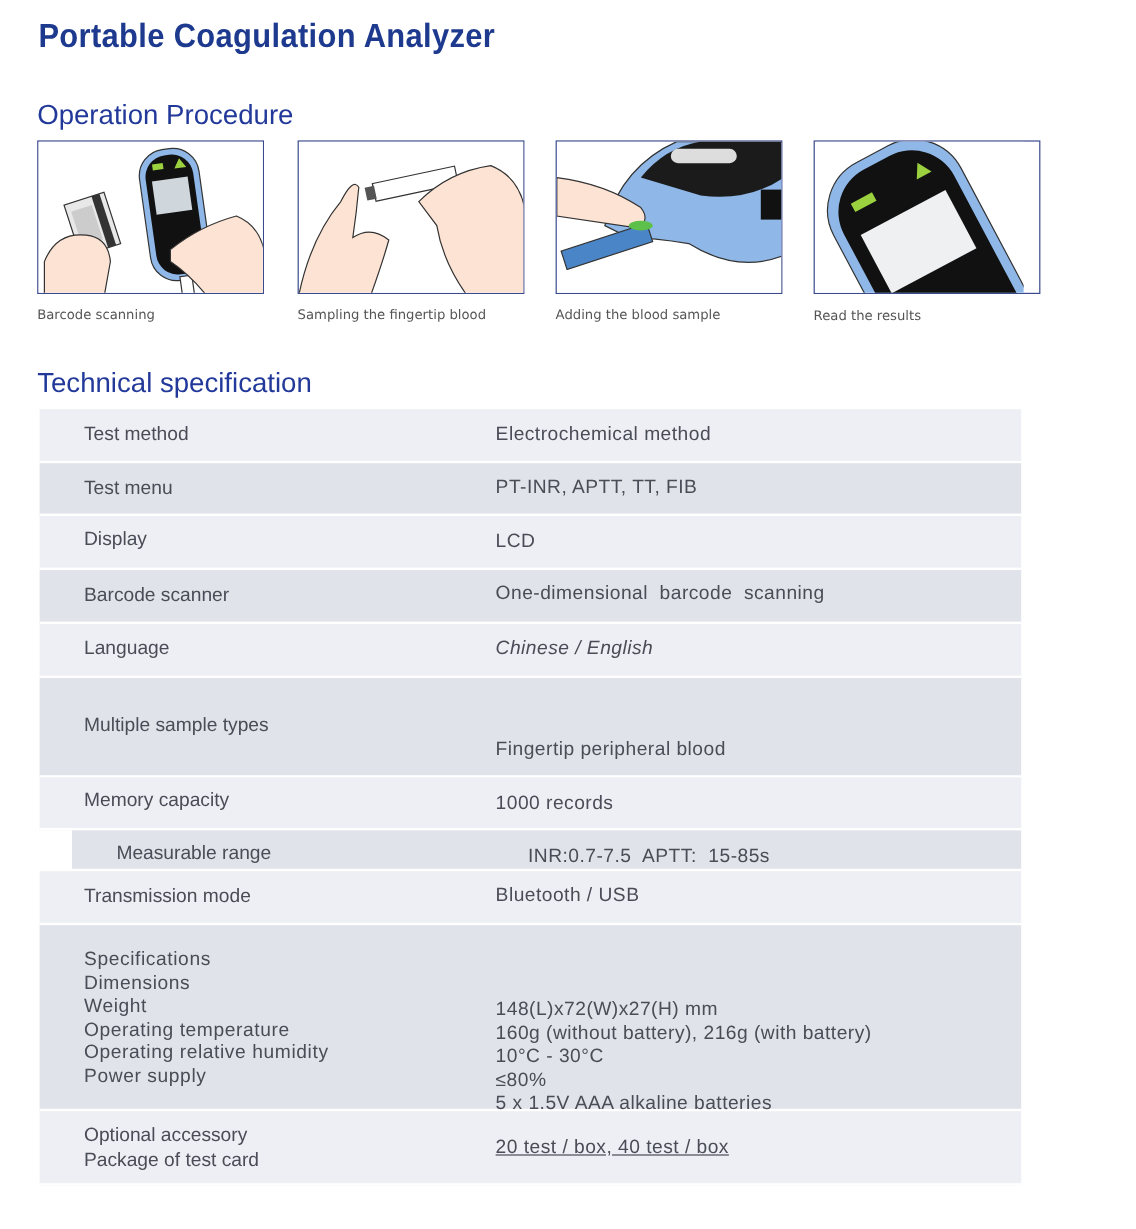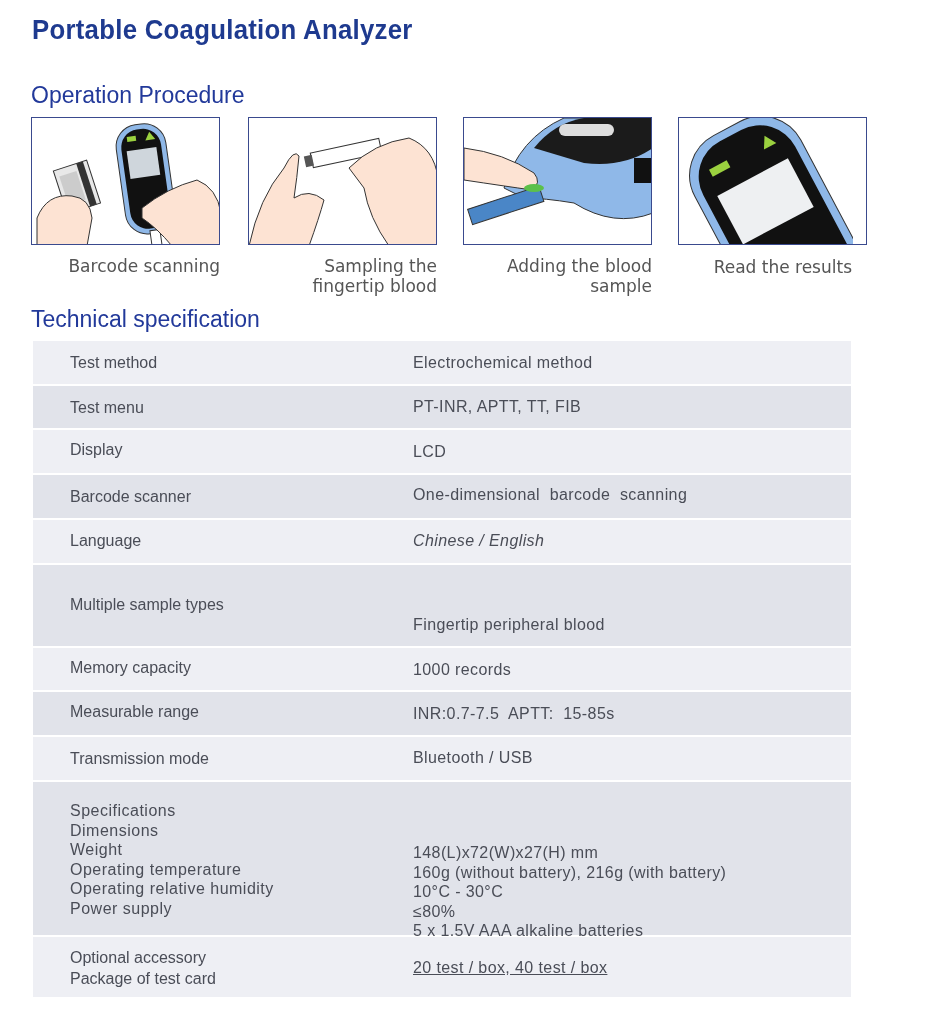--- a/index.html
+++ b/index.html
@@ -3,21 +3,21 @@
 <meta charset="utf-8">
 <style>
   html, body { margin:0; padding:0; background:#ffffff; }
   body { width:947px; height:1024px; position:relative; overflow:hidden; font-family:"Liberation Sans", sans-serif; }
   .title { position:absolute; left:32px; top:14px; font-family:"Liberation Sans", sans-serif; font-weight:bold; font-size:28px; color:#1e3a8f; letter-spacing:0.3px; transform:scaleX(0.92); transform-origin:left top; }
   .h2 { position:absolute; left:31px; font-size:23px; color:#22399a; font-family:"Liberation Sans", sans-serif; }
   .h2.op { top:82px; }
   .h2.tech { top:306px; }
   .steps { position:absolute; left:31px; top:117px; }
   .step { position:absolute; top:0; width:189px; height:128px; border:1.5px solid #3a4a8e; box-sizing:border-box; background:#fff; overflow:hidden; }
-  .caption { position:absolute; top:139px; font-size:17px; color:#555; text-align:right; font-family:"DejaVu Sans", sans-serif; }
+  .caption { position:absolute; top:139px; font-size:11px; color:#555; text-align:left; font-family:"DejaVu Sans", sans-serif; }
   .table { position:absolute; left:33px; top:341px; width:818px; }
   .row { position:relative; box-sizing:border-box; border-bottom:2px solid #ffffff; }
   .row.light { background:#eeeff4; }
   .row.dark { background:#e1e3ea; }
   .cell-label { position:absolute; left:37px; font-size:16px; color:#4a4d57; line-height:19.5px; }
   .cell-value { position:absolute; left:380px; font-size:16px; color:#4a4d57; line-height:19.5px; letter-spacing:0.4px; }
   .multi div { white-space:nowrap; }
   svg { display:block; }
 </style>
 </head>
@@ -123,21 +123,21 @@
     <div class="cell-value multi" style="top:11px; white-space:pre;">
       <div>Fingertip  peripheral  blood</div>
       <div>Anticoagulation  whole  blood</div>
       <div>Non-anticoagulation  whole  blood</div>
     </div>
   </div>
   <div class="row light" style="height:44px;">
     <div class="cell-label" style="top:10px;">Memory capacity</div>
     <div class="cell-value" style="top:12px;text-align:center;">1000 records</div>
   </div>
-  <div class="row dark" style="height:45px;">
+  <div class="row dark" style="height:34px;margin-left:27px;">
     <div class="cell-label" style="top:10px;">Measurable range</div>
     <div class="cell-value" style="top:12px; white-space:pre;">INR:0.7-7.5  APTT:  15-85s</div>
   </div>
   <div class="row light" style="height:45px;">
     <div class="cell-label" style="top:12px;">Transmission mode</div>
     <div class="cell-value" style="top:11px;">Bluetooth / USB</div>
   </div>
   <div class="row dark" style="height:155px;">
     <div class="cell-label multi" style="top:19px; letter-spacing:0.5px;">
       <div>Specifications</div>

